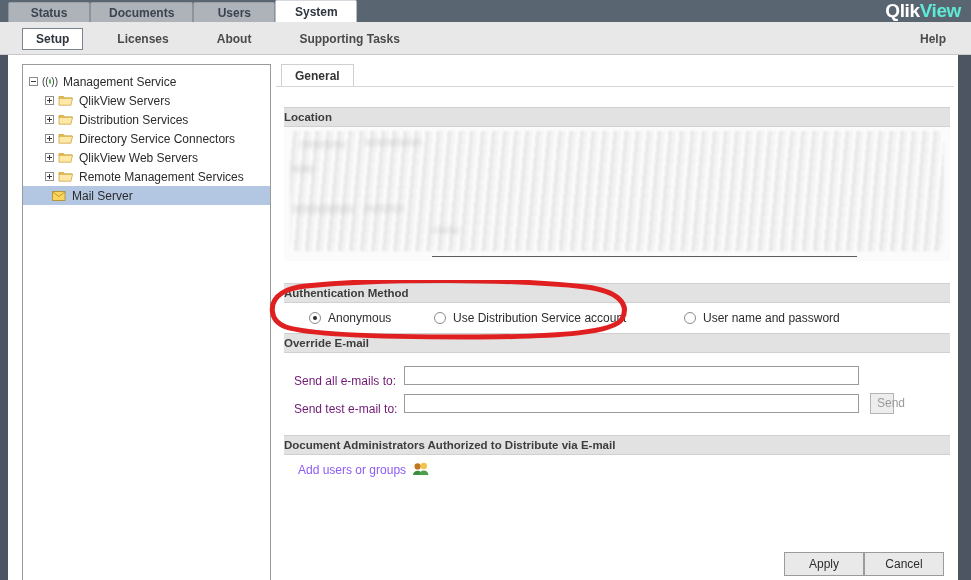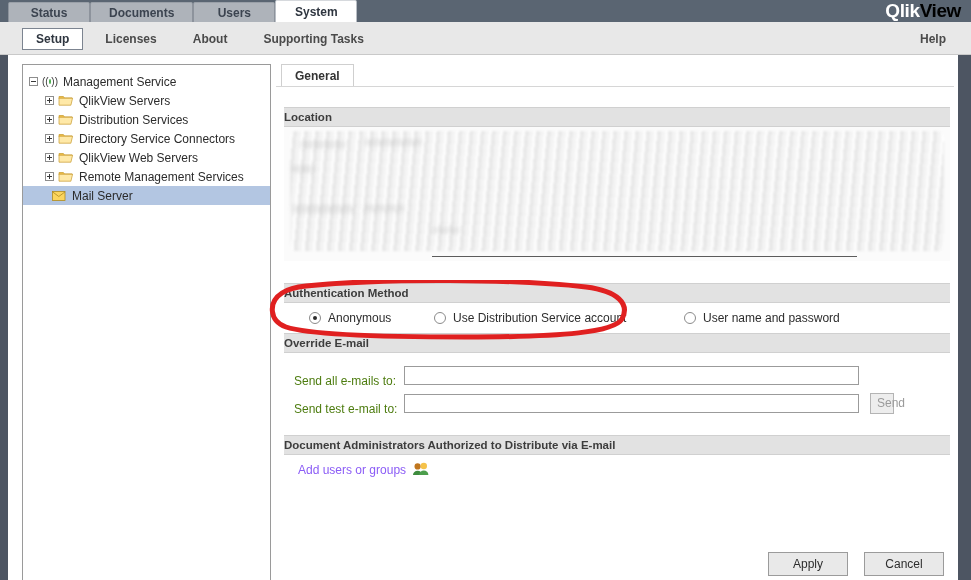--- a/index.html
+++ b/index.html
@@ -65,37 +65,37 @@
   }
   .brand {
     position: absolute;
     right: 10px; top: 1px;
     font-size: 19px;
     font-weight: bold;
     letter-spacing: -0.4px;
     line-height: 20px;
   }
   .brand .b1 { color: #ffffff; }
-  .brand .b2 { color: #000000; }
+  .brand .b2 { color: #5eead4; }
 
   
   .subbar {
     position: absolute;
     left: 0; top: 22px;
     width: 971px; height: 33px;
     background: #e8e8e8;
     border-bottom: 1px solid #c9c9c9;
   }
   .subbar-inner {
     position: absolute;
     left: 22px; top: 5px;
     height: 24px;
     display: flex;
     align-items: center;
-    gap: 8px;
+    gap: 20px;
   }
   .sitem {
     height: 22px;
     padding: 0 13px;
     display: flex;
     align-items: center;
     font-size: 12px;
     font-weight: bold;
     color: #4a4a4a;
     cursor: pointer;
@@ -319,21 +319,21 @@
   .form-row {
     height: 28px;
     display: flex;
     align-items: center;
     padding-left: 10px;
     background: #ffffff;
   }
   .form-label {
     width: 110px;
     font-size: 12px;
-    color: #4d7c0f;
+    color: #701a75;
     flex: 0 0 auto;
     margin-top: 12px;
   }
   .txt {
     height: 19px;
     width: 455px;
     border: 1px solid #9b9b9b;
     background: #ffffff;
     font-family: "Liberation Sans", sans-serif;
     font-size: 12px;
@@ -369,21 +369,21 @@
     font-size: 12px;
     color: #8b5cf6;
     margin-right: 6px;
   }
 
   
   .footer-btns {
     position: absolute;
     right: 10px; bottom: 4px;
     display: flex;
-    gap: 16px;
+    gap: 0;
   }
   .fbtn {
     width: 80px; height: 24px;
     background: #e9e9e9;
     border: 1px solid #9b9b9b;
     font-size: 12px;
     color: #2d2d2d;
     cursor: pointer;
     font-family: "Liberation Sans", sans-serif;
   }

